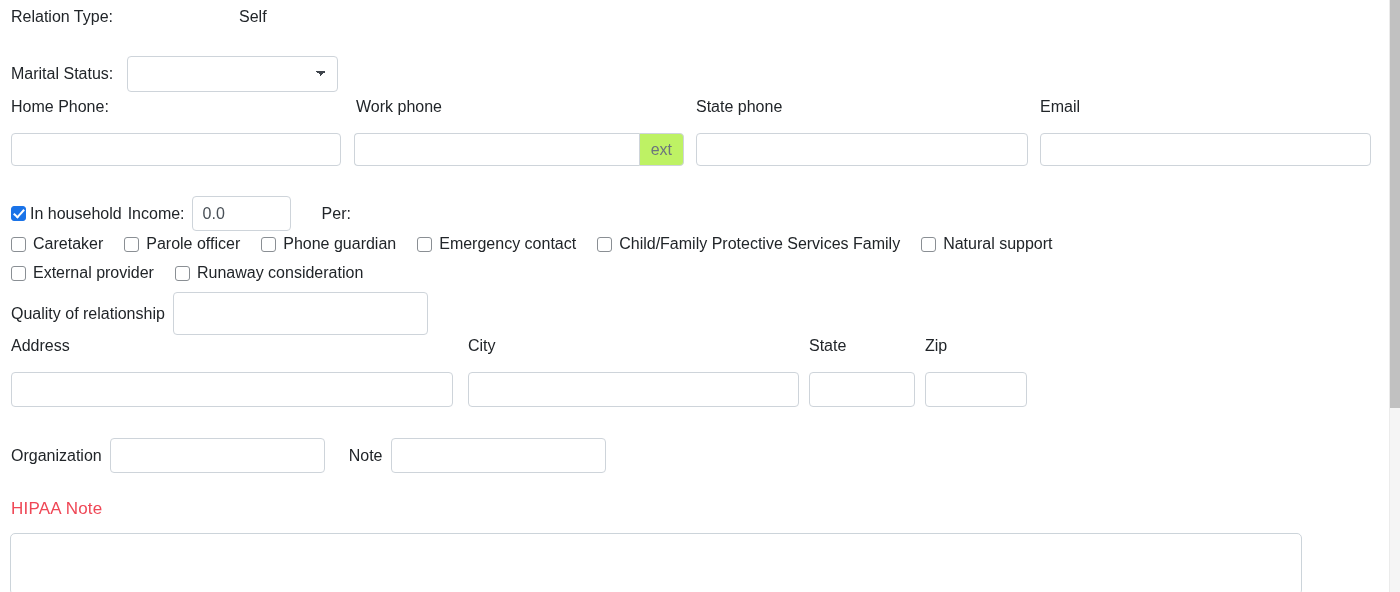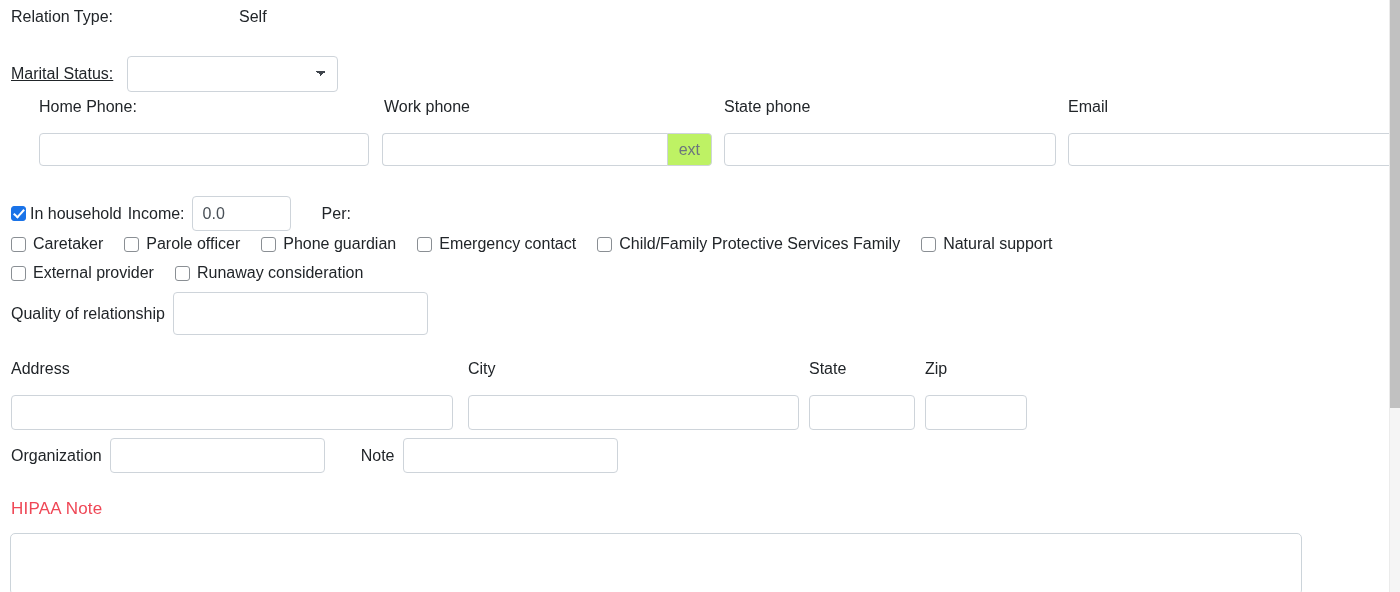--- a/index.html
+++ b/index.html
@@ -66,25 +66,25 @@
   .row-relation .rt-label { width: 228px; }
   .row-relation .rt-value { }
 
   
   .row-marital {
     position: absolute;
     left: 11px; top: 56px;
     display: flex;
     align-items: center;
   }
-  .row-marital .ms-label { margin-right: 14px; text-decoration: underline; }
+  .row-marital .ms-label { margin-right: 14px; }
   .row-marital select.ctl { width: 211px; height: 36px; }
 
   
-  .phones { position: absolute; left: 0; top: 98px; width: 1389px; padding-left: 28px; }
+  .phones { position: absolute; left: 0; top: 98px; width: 1389px; }
   .phone-labels { position: relative; height: 26px; }
   .phone-labels > span { position: absolute; top: 0; }
   .pl-home  { left: 11px; }
   .pl-work  { left: 356px; }
   .pl-cell  { left: 696px; }
   .pl-email { left: 1040px; }
 
   .phone-fields { position: relative; height: 40px; margin-top: 9px; }
   .phone-fields > * { position: absolute; top: 0; }
   .f-home  { left: 11px;   width: 330px; }
@@ -195,21 +195,21 @@
     display: flex;
     align-items: center;
   }
   .row-quality input.ctl {
     width: 255px;
     height: 43px;
     margin-left: 8px;
   }
 
   
-  .addr { position: absolute; left: 0; top: 360px; width: 1307px; }
+  .addr { position: absolute; left: 0; top: 337px; width: 1307px; }
   .addr-labels { position: relative; height: 26px; }
   .addr-labels > span { position: absolute; top: 0; }
   .al-address { left: 11px; }
   .al-city    { left: 468px; }
   .al-state   { left: 809px; }
   .al-zip     { left: 925px; }
 
   .addr-fields { position: relative; height: 40px; margin-top: 9px; }
   .addr-fields > input { position: absolute; top: 0; height: 35px; }
   .af-address { left: 11px;  width: 442px; }
@@ -218,21 +218,21 @@
   .af-zip     { left: 925px; width: 102px; }
 
   
   .row-org {
     position: absolute;
     left: 11px; top: 438px;
     display: flex;
     align-items: center;
   }
   .row-org input.org  { width: 215px; height: 35px; margin-left: 8px; }
-  .row-org .note-lbl  { margin-left: 36px; }
+  .row-org .note-lbl  { margin-left: 24px; }
   .row-org input.note { width: 215px; height: 35px; margin-left: 8px; }
 
   
   .hipaa-label {
     position: absolute;
     left: 11px; top: 499px;
     font-size: 17px;
     letter-spacing: 0.2px;
   }
   textarea.hipaa {

